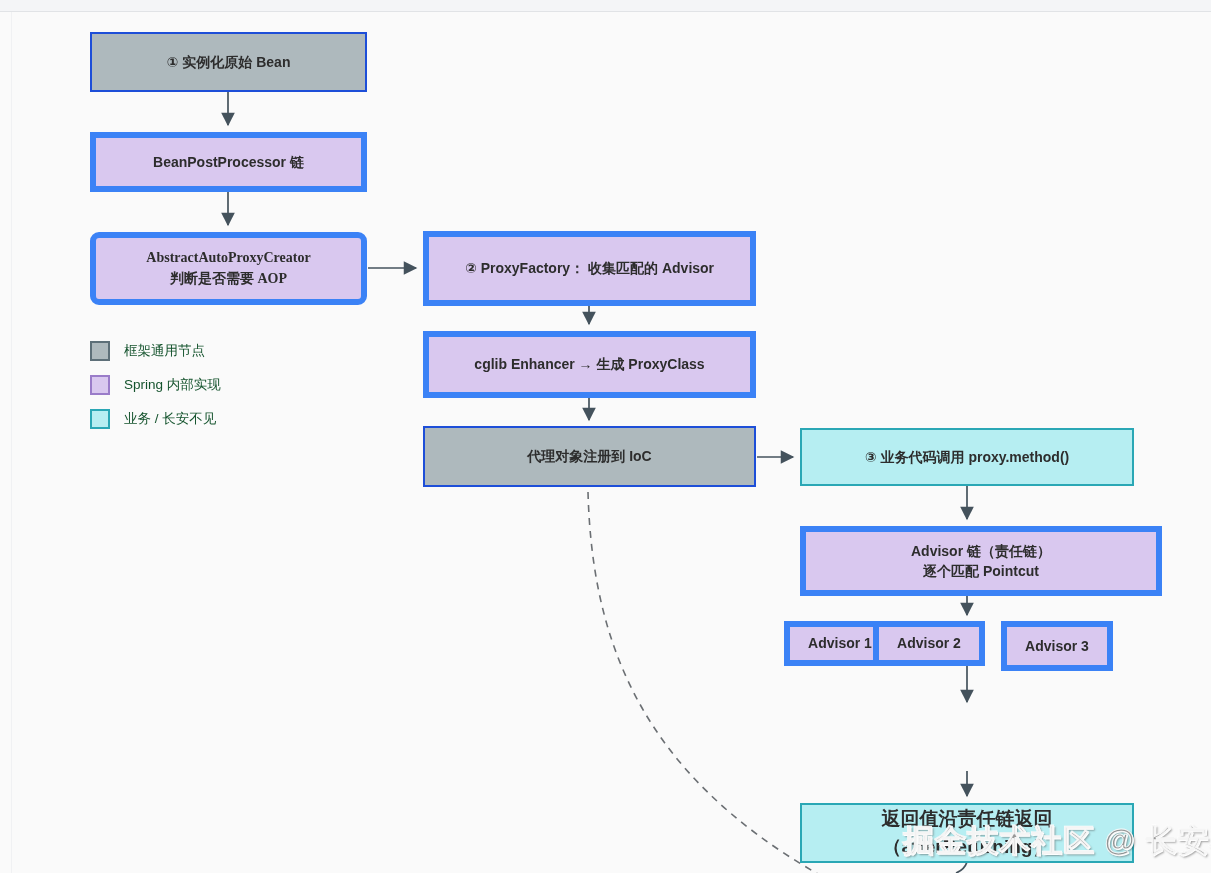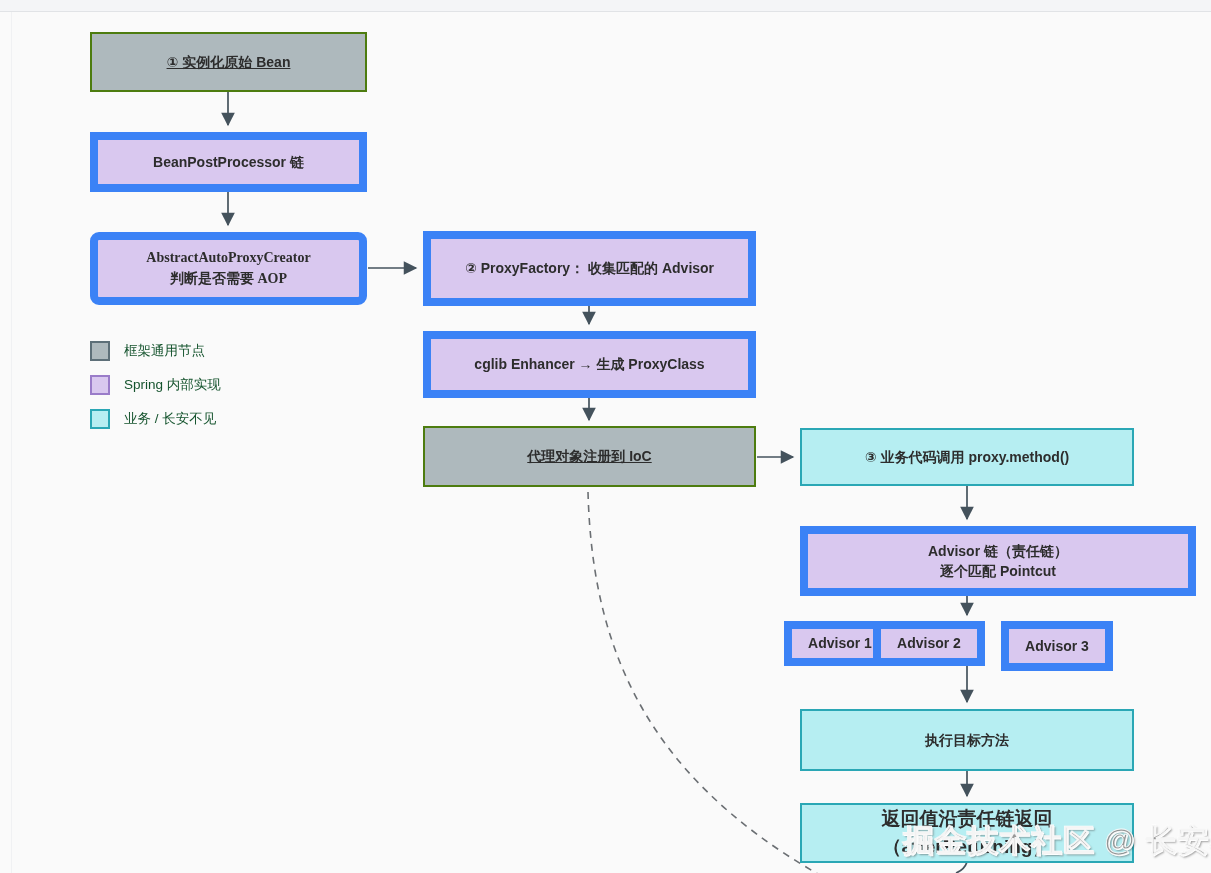--- a/index.html
+++ b/index.html
@@ -9,22 +9,22 @@
     font-family:"Liberation Sans","DejaVu Sans",sans-serif;
   }
   .topbar{position:absolute;left:0;top:0;width:1211px;height:11px;
     background:#f4f5f7;border-bottom:1px solid #e1e3e6;}
   .leftline{position:absolute;left:11px;top:12px;bottom:0;width:1px;background:#f0f1f3;}
   .node{
     position:absolute;display:flex;align-items:center;justify-content:center;
     text-align:center;font-size:14px;font-weight:600;color:#2d2d2d;
     line-height:1.45;box-sizing:border-box;z-index:2;
   }
-  .node-gray{background:#aeb9bd;border:2px solid #4d7c0f;text-decoration:underline;}
-  .node-purple{background:#d9c8ef;border:8px solid #3b82f6;}
+  .node-gray{background:#aeb9bd;border:2px solid #1d4ed8;}
+  .node-purple{background:#d9c8ef;border:6px solid #3b82f6;}
   .node-cyan{background:#b6eef2;border:2px solid #2aa7b5;}
   .rounded{border-radius:9px;}
   .small-text{font-size:19px;}
   svg.wires{position:absolute;left:0;top:0;z-index:1;pointer-events:none;}
   .legend{position:absolute;left:90px;top:341px;z-index:2;}
   .legend-row{display:flex;align-items:center;margin-bottom:14px;height:20px;}
   .swatch{width:20px;height:20px;box-sizing:border-box;margin-right:14px;}
   .sw-gray{border:2px solid #5d6f78;}
   .sw-purple{border:2px solid #9a7cc9;}
   .sw-cyan{border:2px solid #2aa7b5;}
@@ -78,32 +78,31 @@
   </div>
 
   <div class="node node-purple" style="left:423px;top:231px;width:333px;height:75px;">② ProxyFactory： 收集匹配的 Advisor</div>
 
   <div class="node node-purple" style="left:423px;top:331px;width:333px;height:67px;">cglib Enhancer → 生成 ProxyClass</div>
 
   <div class="node node-gray" style="left:423px;top:426px;width:333px;height:61px;">代理对象注册到 IoC</div>
 
   <div class="node node-cyan" style="left:800px;top:428px;width:334px;height:58px;">③ 业务代码调用 proxy.method()</div>
 
-  <div class="node node-purple" style="left:800px;top:526px;width:396px;height:70px;">
+  <div class="node node-purple" style="left:800px;top:526px;width:362px;height:70px;">
     <div>
       <div>Advisor 链（责任链）</div>
       <div>逐个匹配 Pointcut</div>
     </div>
   </div>
 
   <div class="node node-purple" style="left:784px;top:621px;width:112px;height:45px;">Advisor 1</div>
   <div class="node node-purple" style="left:873px;top:621px;width:112px;height:45px;text-align:center;">Advisor 2</div>
   <div class="node node-purple" style="left:1001px;top:621px;width:112px;height:50px;">Advisor 3</div>
 
-  <div class="node node-cyan" style="left:800px;top:709px;width:334px;height:62px;">执行目标方法</div>
 
   <div class="node node-cyan small-text" style="left:800px;top:803px;width:334px;height:60px;">返回值沿责任链返回（afterReturning）</div>
 
   <div class="legend">
     <div class="legend-row">
       <div class="swatch sw-gray" style="background: rgb(174, 185, 189);"></div>
       <div class="legend-label">框架通用节点</div>
     </div>
     <div class="legend-row">
       <div class="swatch sw-purple" style="background: rgb(217, 200, 239);"></div>

